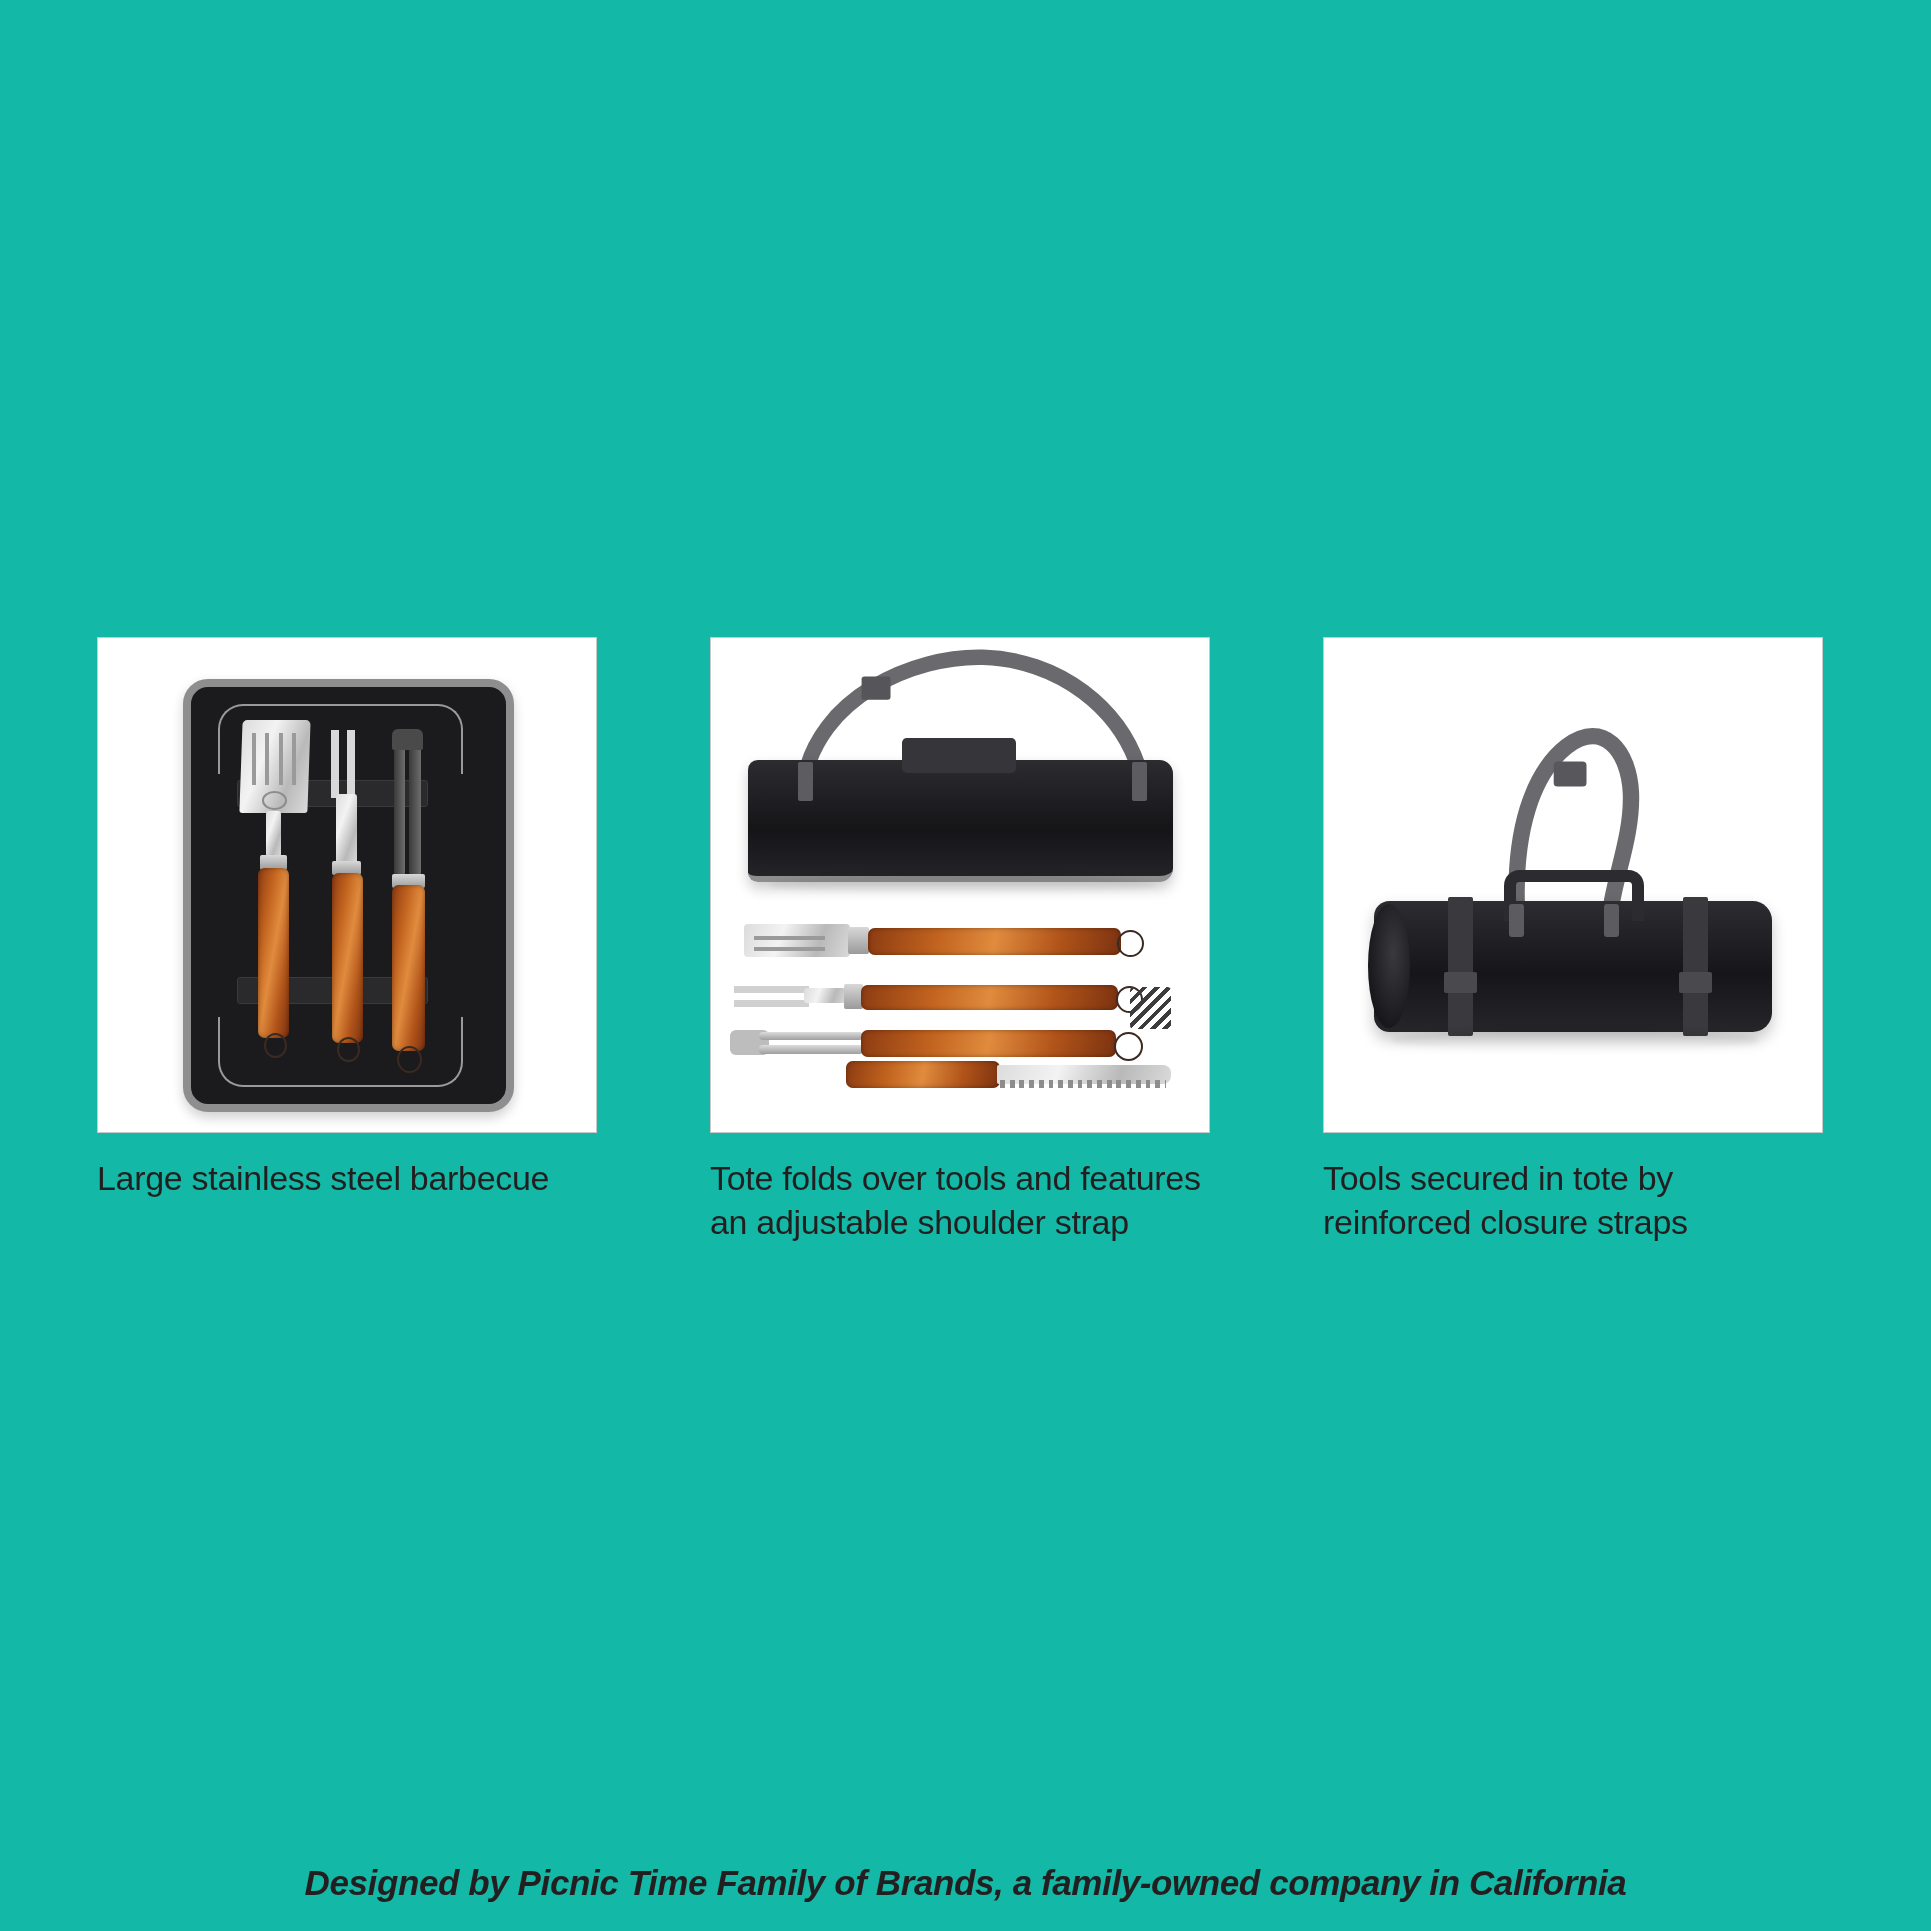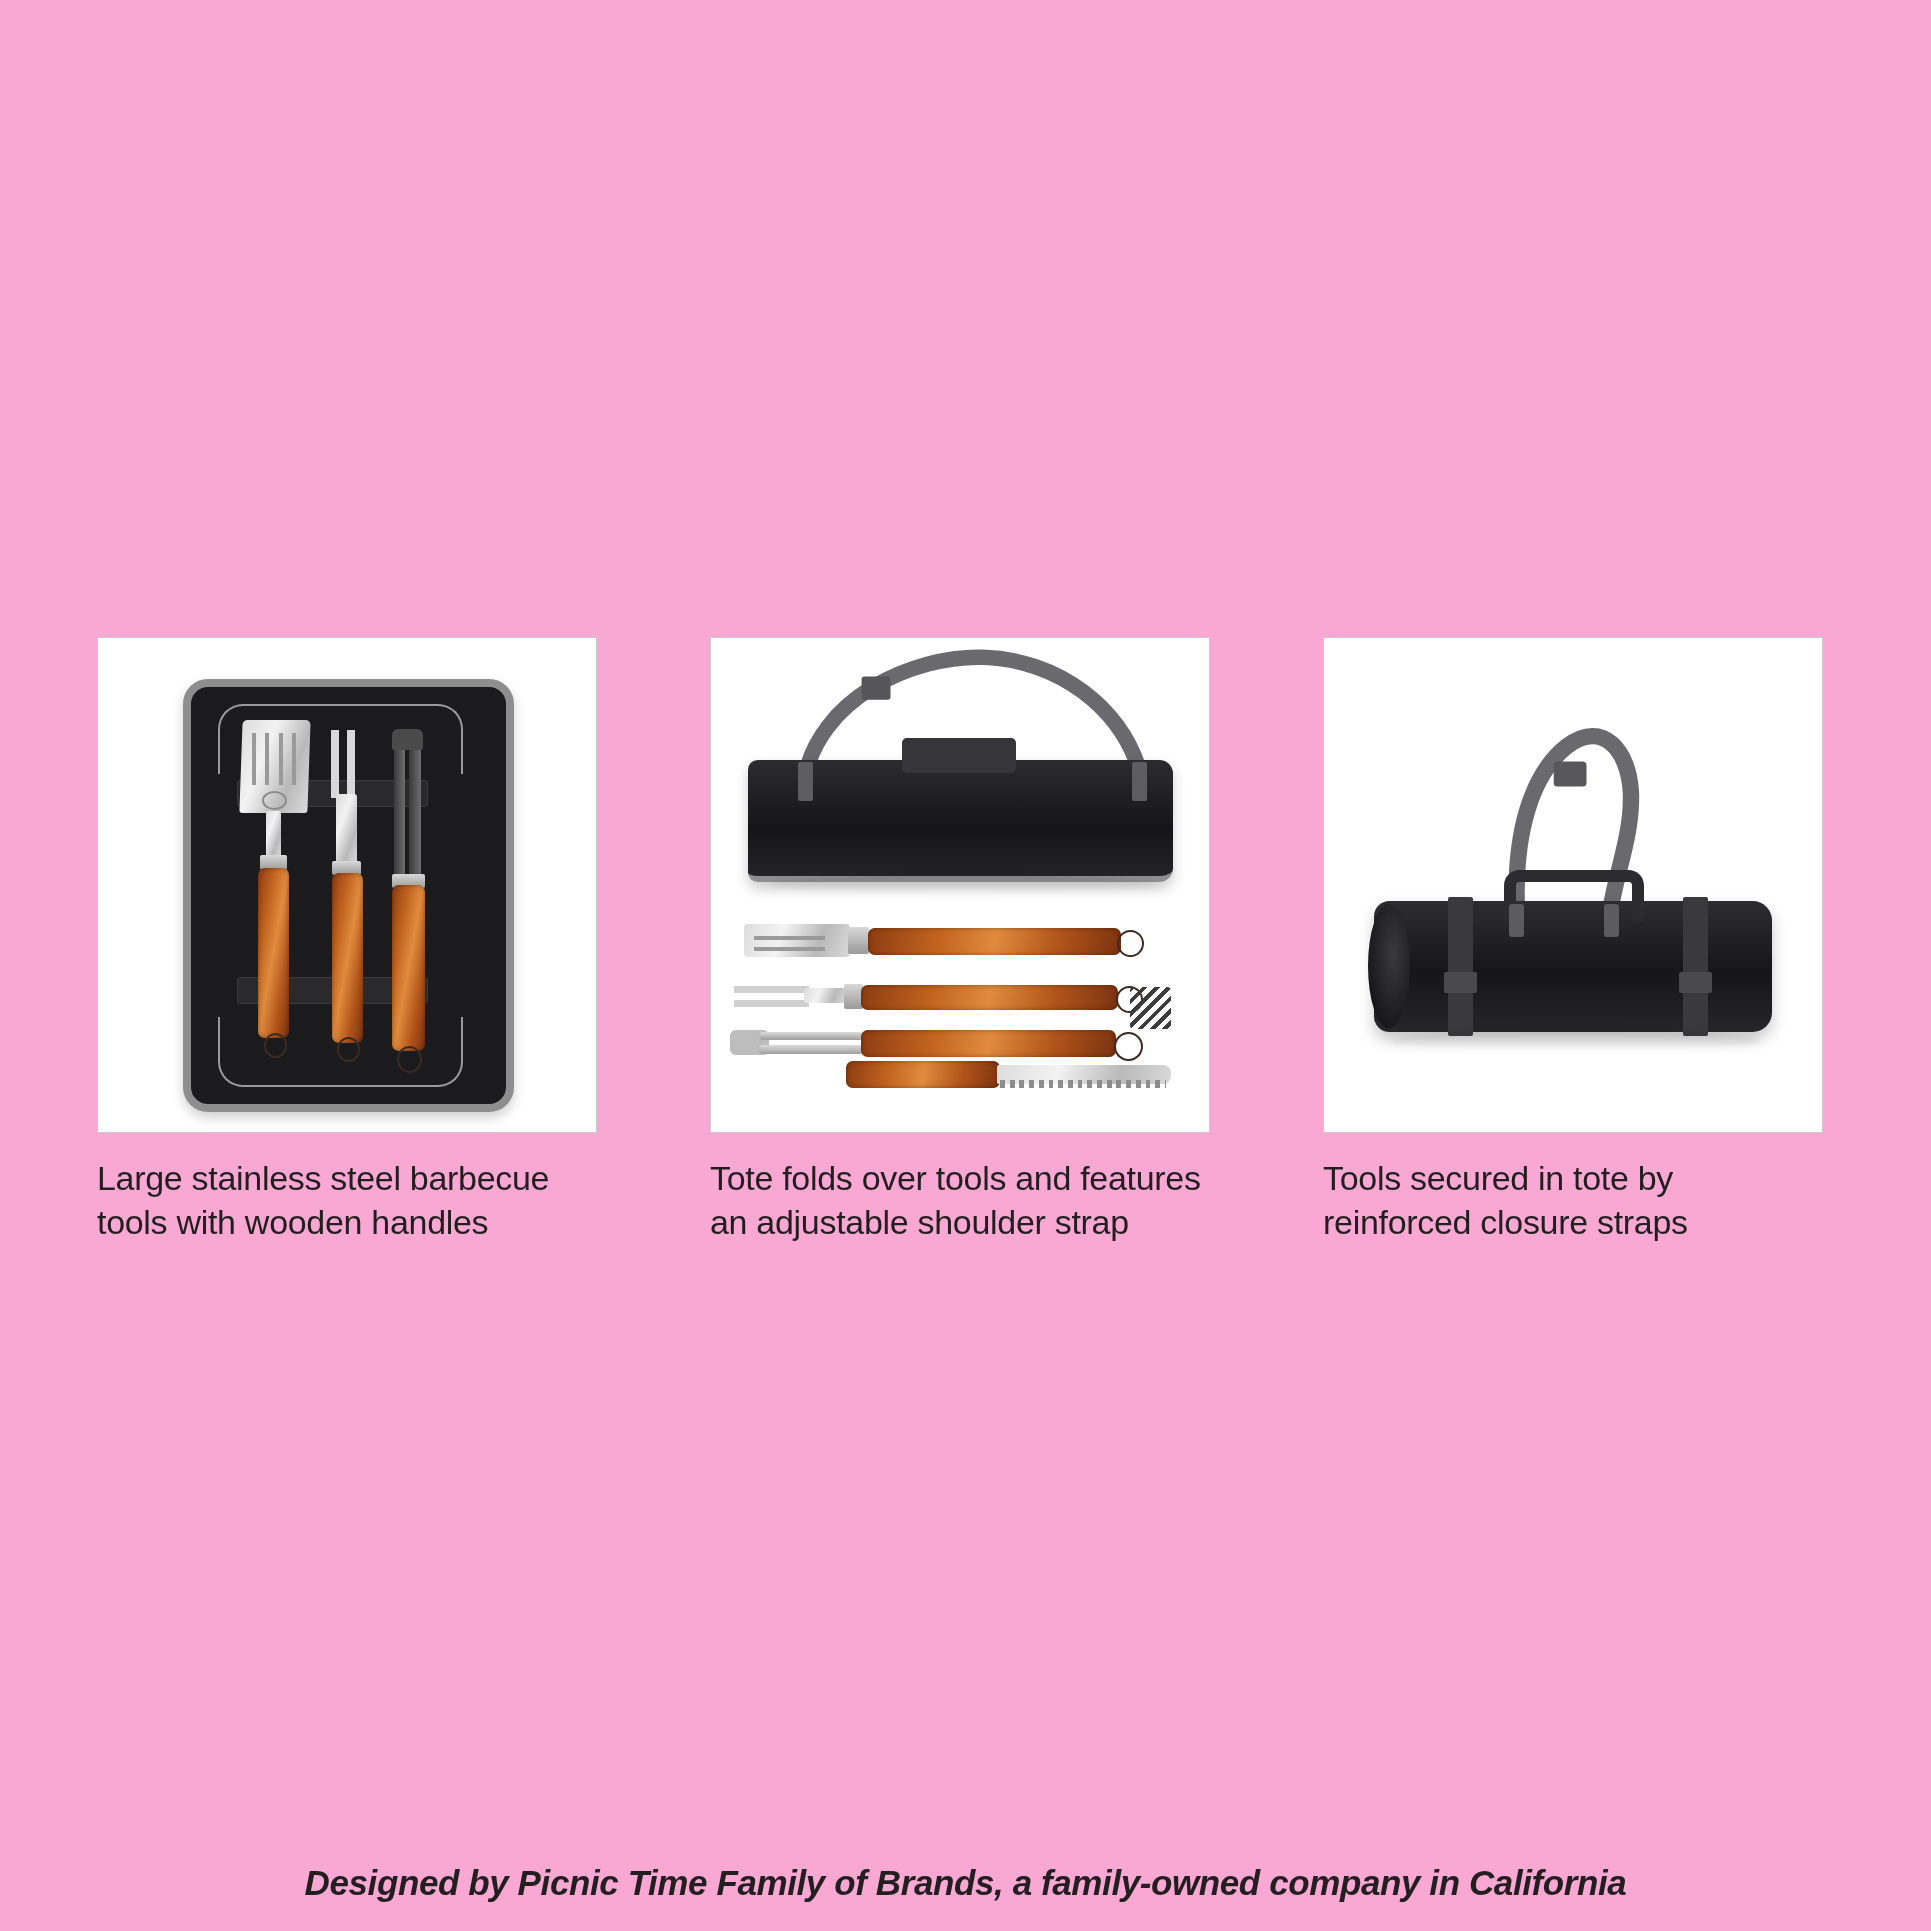--- a/index.html
+++ b/index.html
@@ -7,21 +7,21 @@
     padding: 0;
     width: 1931px;
     height: 1931px;
     background: #ffffff;
     font-family: "Liberation Sans", sans-serif;
   }
   #page {
     position: relative;
     width: 1931px;
     height: 1931px;
-    background: #f9a8d4;
+    background: #14b8a6;
     overflow: hidden;
   }
   .panels {
     position: absolute;
     left: 97px;
     top: 637px;
     width: 1738px;
     display: flex;
     justify-content: space-between;
     align-items: flex-start;
@@ -217,21 +217,20 @@
               <div class="ferrule" style="left:11.6px;top:145px;width:33px;height:13.5px;"></div>
               <div class="handle" style="left:11.6px;top:156px;width:33px;height:166px;"></div>
               <div style="position:absolute;left:17.4px;top:317px;width:21px;height:23px;border:2.9px solid #3b2a22;border-radius:50%;"></div>
             </div>
           </div>
 
         </div>
       </div>
       <div class="caption">
         <div>Large stainless steel barbecue</div>
-        <div>tools with wooden handles</div>
       </div>
     </div>
 
     <div class="panel">
       <div class="photo-frame">
         <div class="scene">
 
           <svg width="498" height="494" style="position:absolute;left:0;top:0;" viewBox="0 0 516 512">
             <path d="M 96 150 C 110 62 210 18 282 20 C 356 22 430 70 448 152" stroke="#6a6a6e" stroke-width="16" fill="none" stroke-linecap="round"></path>
             <rect x="156" y="40" width="30" height="24" rx="3" fill="#55555a"></rect>

